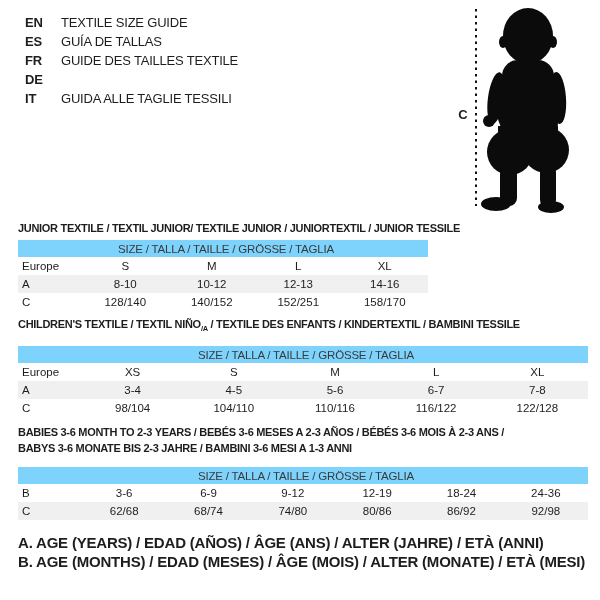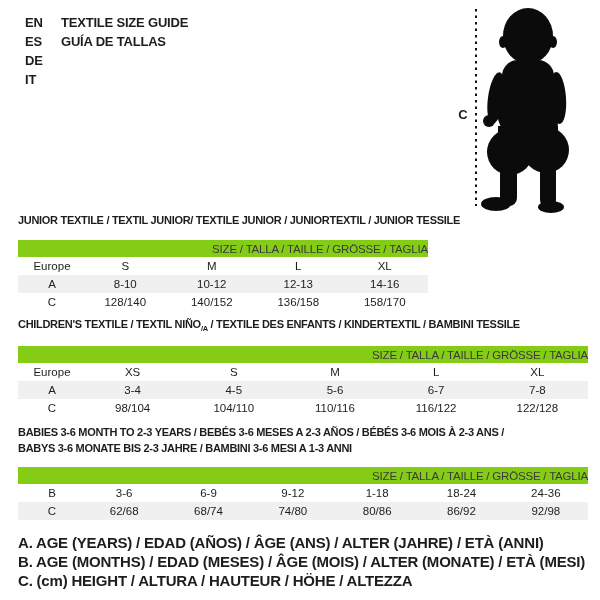--- a/index.html
+++ b/index.html
@@ -14,44 +14,44 @@
     color: #1d1d1b;
     padding-left: 14px;
   }
 
   
   .lang-block { position: absolute; left: 25px; top: 13px; }
   .lang-row { display: flex; height: 19px; align-items: center; }
   .lang-code {
     width: 36px; font-size: 13px; font-weight: 700; letter-spacing: -0.2px;
   }
-  .lang-title { font-size: 13px; font-weight: 700; letter-spacing: -0.2px; white-space: nowrap; }
+  .lang-title { font-size: 13px; font-weight: 400; letter-spacing: -0.2px; white-space: nowrap; }
 
   
   .figure-svg { position: absolute; left: 440px; top: 0; }
   .figure-label {
     position: absolute; left: 456px; top: 107px; width: 14px;
     font-size: 13px; font-weight: 700; text-align: center;
   }
 
   
   .section-title {
     position: absolute; left: 18px;
     font-size: 11px; font-weight: 700; letter-spacing: -0.3px; white-space: nowrap;
   }
   .section-title sub { font-size: 7.5px; }
   .size-table {
     position: absolute; left: 18px;
     border-collapse: collapse; table-layout: fixed;
     font-size: 11.5px; color: #1d1d1b;
   }
   .size-table td { height: 18px; text-align: center; vertical-align: middle; padding: 0; }
-  .size-table td.lbl { text-align: center; padding-left: 4px; }
+  .size-table td.lbl { text-align: left; padding-left: 4px; }
   .size-table tr.size-row td {
-    background: #84cc16; color: #3a3a3a; text-align: right; padding-left: 6px;
+    background: #7dd3fc; color: #3a3a3a; text-align: center; padding-left: 6px;
     font-size: 11.5px; letter-spacing: -0.2px; height: 17px;
   }
   .size-table tr.stripe td { background: #f0f0f0; }
   .w410 { width: 410px; }
   .w570 { width: 570px; }
   col.c-label { width: 64px; }
 
   
   .notes { position: absolute; left: 18px; top: 533px; }
   .note-line {
@@ -67,24 +67,29 @@
   <div class="lang-block">
     <div class="lang-row">
       <span class="lang-code">EN</span>
       <span class="lang-title">TEXTILE SIZE GUIDE</span>
     </div>
     <div class="lang-row">
       <span class="lang-code">ES</span>
       <span class="lang-title">GUÍA DE TALLAS</span>
     </div>
     <div class="lang-row">
+      <span class="lang-code">FR</span>
+      <span class="lang-title">GUIDE DES TAILLES TEXTILE</span>
+    </div>
+    <div class="lang-row">
       <span class="lang-code">DE</span>
     </div>
     <div class="lang-row">
       <span class="lang-code">IT</span>
+      <span class="lang-title">GUIDA ALLE TAGLIE TESSILI</span>
     </div>
   </div>
 
   <svg class="figure-svg" width="160" height="218" viewBox="440 0 160 218">
     <line x1="476" y1="9" x2="476" y2="206" stroke="#111111" stroke-width="2" stroke-dasharray="2.5 4"></line>
     <g fill="#0b0b0b">
       <ellipse cx="528" cy="36" rx="25" ry="28"></ellipse>
       <ellipse cx="503" cy="42" rx="4" ry="6"></ellipse>
       <ellipse cx="553" cy="42" rx="4" ry="6"></ellipse>
       <rect x="517" y="52" width="22" height="16"></rect>
@@ -98,21 +103,21 @@
       <circle cx="510" cy="152" r="23"></circle>
       <circle cx="546" cy="150" r="23"></circle>
       <rect x="500" y="166" width="17" height="40" rx="8"></rect>
       <ellipse cx="496" cy="204" rx="15" ry="7"></ellipse>
       <rect x="540" y="164" width="16" height="44" rx="8"></rect>
       <ellipse cx="551" cy="207" rx="13" ry="6"></ellipse>
     </g>
   </svg>
   <span class="figure-label">C</span>
 
-  <div class="section-title" style="top:214px">JUNIOR TEXTILE / TEXTIL JUNIOR/ TEXTILE JUNIOR / JUNIORTEXTIL / JUNIOR TESSILE</div>
+  <div class="section-title" style="top:222px">JUNIOR TEXTILE / TEXTIL JUNIOR/ TEXTILE JUNIOR / JUNIORTEXTIL / JUNIOR TESSILE</div>
   <table class="size-table w410" style="top:240px">
     <colgroup>
         <col class="c-label">
         <col>
         <col>
         <col>
         <col>
       </colgroup>
     <tbody>
       <tr class="size-row">
@@ -129,21 +134,21 @@
         <td class="lbl">A</td>
         <td>8-10</td>
         <td>10-12</td>
         <td>12-13</td>
         <td>14-16</td>
       </tr>
       <tr>
         <td class="lbl">C</td>
         <td>128/140</td>
         <td>140/152</td>
-        <td>136/158</td>
+        <td>152/251</td>
         <td>158/170</td>
       </tr>
     </tbody>
   </table>
 
   <div class="section-title" style="top:318px"><span>CHILDREN'S TEXTILE / TEXTIL NIÑO</span><sub>/A</sub><span> / TEXTILE DES ENFANTS / KINDERTEXTIL / BAMBINI TESSILE</span></div>
   <table class="size-table w570" style="top:346px">
     <colgroup>
         <col class="c-label">
         <col>
@@ -199,35 +204,34 @@
       </colgroup>
     <tbody>
       <tr class="size-row">
         <td colspan="7">SIZE / TALLA / TAILLE / GRÖSSE / TAGLIA</td>
       </tr>
       <tr>
         <td class="lbl">B</td>
         <td>3-6</td>
         <td>6-9</td>
         <td>9-12</td>
-        <td>1-18</td>
+        <td>12-19</td>
         <td>18-24</td>
         <td>24-36</td>
       </tr>
       <tr class="stripe">
         <td class="lbl">C</td>
         <td>62/68</td>
         <td>68/74</td>
         <td>74/80</td>
         <td>80/86</td>
         <td>86/92</td>
         <td>92/98</td>
       </tr>
     </tbody>
   </table>
 
   <div class="notes">
     <div class="note-line">A. AGE (YEARS) / EDAD (AÑOS) / ÂGE (ANS) / ALTER (JAHRE) / ETÀ (ANNI)</div>
     <div class="note-line">B. AGE (MONTHS) / EDAD (MESES) / ÂGE (MOIS) / ALTER (MONATE) / ETÀ (MESI)</div>
-    <div class="note-line">C. (cm) HEIGHT / ALTURA / HAUTEUR / HÖHE / ALTEZZA</div>
   </div>
 
 </div>
 
 </body></html>

